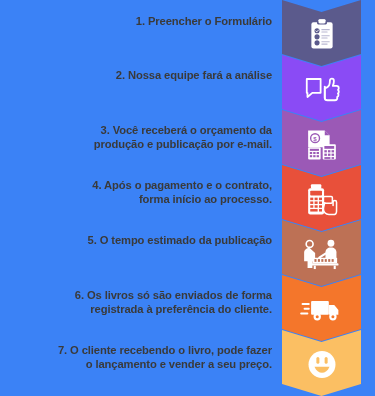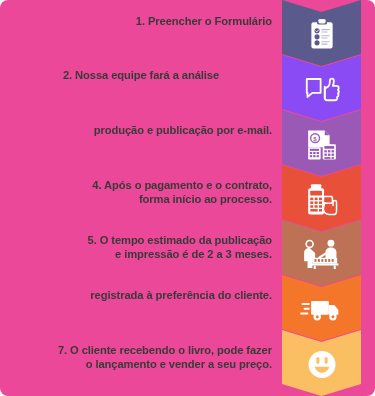--- a/index.html
+++ b/index.html
@@ -5,22 +5,21 @@
   html,body{margin:0;padding:0;}
   body{
     width:375px;height:396px;
     background:#ffffff;
     font-family:"Liberation Sans", sans-serif;
     overflow:hidden;
   }
   #infographic{
     position:relative;
     width:375px;height:396px;
-    background:#ec4899;
-    border-radius:8px;
+    background:#3b82f6;
   }
 
   
   .steps-text{
     position:absolute;
     left:0;top:0;
     width:278px;height:396px;
   }
   .step-text{
     position:absolute;
@@ -65,39 +64,40 @@
 <body>
 
 <div id="infographic">
 
   <div class="steps-text">
 
     <div class="step-text" style="top:14px;">
       <span class="ln">1. Preencher o Formulário</span>
     </div>
 
-    <div class="step-text" style="top:68px;text-align:center;">
+    <div class="step-text" style="top:68px;">
       <span class="ln">2. Nossa equipe fará a análise</span>
     </div>
 
     <div class="step-text" style="top:123px;">
+      <span class="ln">3. Você receberá o orçamento da</span>
       <span class="ln">produção e publicação por e-mail.</span>
     </div>
 
     <div class="step-text" style="top:178px;text-align:right;">
       <span class="ln">4. Após o pagamento e o contrato,</span>
       <span class="ln">forma início ao processo.</span>
     </div>
 
     <div class="step-text" style="top:233px;">
       <span class="ln">5. O tempo estimado da publicação</span>
-      <span class="ln">e impressão é de 2 a 3 meses.</span>
     </div>
 
     <div class="step-text" style="top:288px;">
+      <span class="ln">6. Os livros só são enviados de forma</span>
       <span class="ln">registrada à preferência do cliente.</span>
     </div>
 
     <div class="step-text" style="top:343px;">
       <span class="ln">7. O cliente recebendo o livro, pode fazer</span>
       <span class="ln">o lançamento e vender a seu preço.</span>
     </div>
   </div>
 
   <div class="chevrons">

